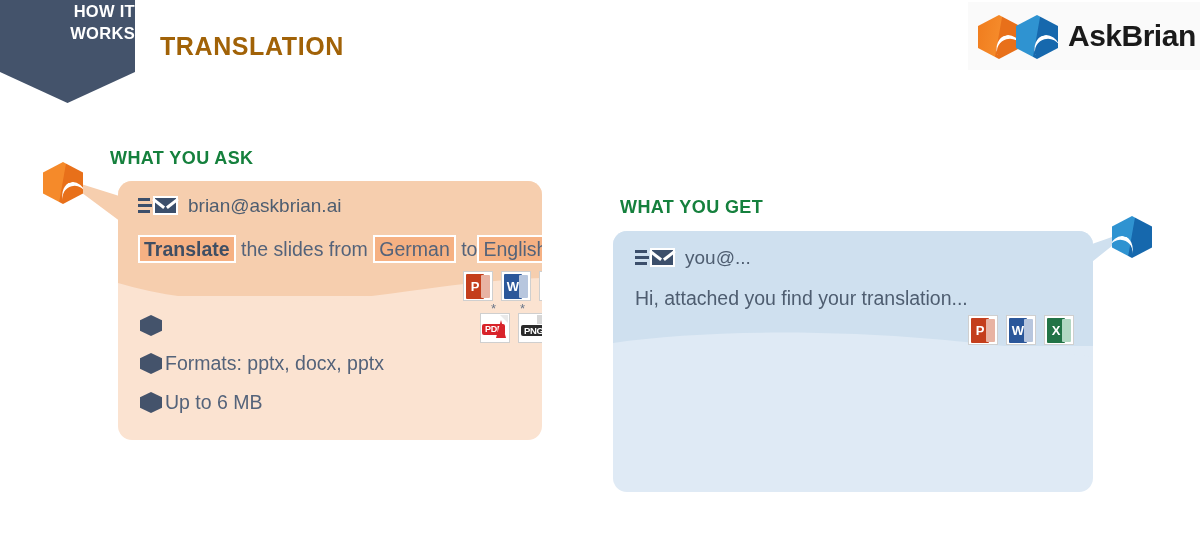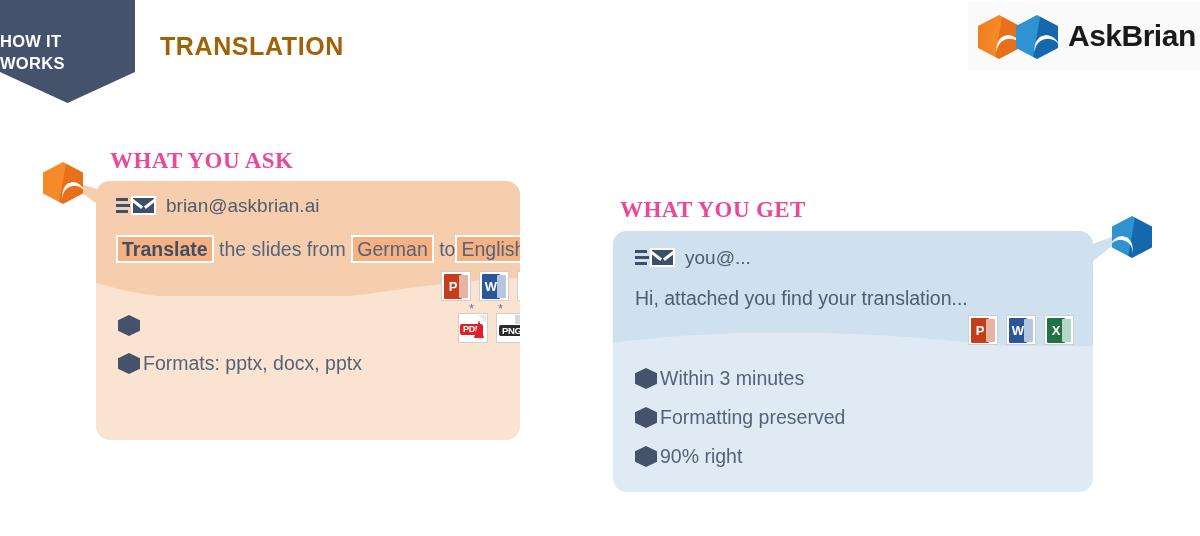--- a/index.html
+++ b/index.html
@@ -11,22 +11,22 @@
     position:relative;
   }
 
   
   #header-badge{
     position:absolute;left:0;top:0;width:135px;height:103px;
     background:#44536b;
     border-bottom-right-radius:22px;
     -webkit-clip-path:polygon(0 0,100% 0,100% 70%,50% 100%,0 70%);
     clip-path:polygon(0 0,100% 0,100% 70%,50% 100%,0 70%);
-    display:flex;flex-direction:column;align-items:flex-start;justify-content:flex-start;
-    padding-top:30px;box-sizing:border-box;
+    display:flex;flex-direction:column;align-items:flex-end;justify-content:flex-start;
+    padding-top:0;box-sizing:border-box;
   }
   #header-badge .bl{
     color:#ffffff;font-weight:bold;font-size:16.5px;letter-spacing:.3px;line-height:22px;
   }
   #page-title{
     position:absolute;left:160px;top:32px;
     color:#a16207;font-size:25px;font-weight:bold;letter-spacing:.6px;
   }
   #logo-box{
     position:absolute;right:0px;top:2px;width:232px;height:68px;
@@ -42,28 +42,28 @@
   #logo-hex-blue{left:38px;background:linear-gradient(100deg,#2f93d1 0%,#2f93d1 48%,#1668ad 50%,#1668ad 100%);}
   .loghex .smile{
     position:absolute;right:-1px;top:46%;width:26px;height:16px;
     border-top:4px solid #ffffff;border-radius:60% 60% 0 0/100% 100% 0 0;
     transform:rotate(-16deg);
   }
   #logo-text{font-size:30px;font-weight:bold;color:#1a1a1a;letter-spacing:-.5px;margin-left:10px;}
 
   
   .section-label{
-    position:absolute;color:#ec4899;font-size:23px;font-weight:bold;letter-spacing:.4px;font-family:Liberation Serif, serif;
+    position:absolute;color:#15803d;font-size:18px;font-weight:bold;letter-spacing:.4px;
   }
   #label-ask{left:110px;top:148px;}
   #label-get{left:620px;top:197px;}
 
   
   .bubble{position:absolute;border-radius:14px;overflow:hidden;}
-  #bubble-ask{left:96px;top:181px;width:424px;height:259px;background:#fbe3d1;}
+  #bubble-ask{left:118px;top:181px;width:424px;height:259px;background:#fbe3d1;}
   #bubble-get{left:613px;top:231px;width:480px;height:261px;background:#dfeaf5;}
 
   .bubble-top{position:absolute;left:0;top:0;width:100%;height:115px;}
   #bubble-ask .bubble-top{background:#f6ceae;}
   #bubble-get .bubble-top{background:#cfe0ef;}
   .bubble-wave{position:absolute;left:0;width:100%;height:34px;}
   #ask-wave{top:96px;}
   #get-wave{top:98px;}
 
   .bubble-body{position:absolute;left:0;top:0;width:100%;height:100%;}
@@ -280,20 +280,24 @@
     </div>
 
     <div class="bul-list" id="ask-bullets">
       <div class="bul">
         <span class="bul-dot"></span>
       </div>
       <div class="bul">
         <span class="bul-dot"></span>
         <span class="bul-txt">Formats: pptx, docx, pptx</span>
       </div>
+      <div class="bul">
+        <span class="bul-dot"></span>
+        <span class="bul-txt">Up to 6 MB</span>
+      </div>
     </div>
 
   </div>
 </div>
 
 <div class="bubble" id="bubble-get">
   <div class="bubble-top"></div>
   <svg class="bubble-wave" id="get-wave" viewBox="0 0 480 34" preserveAspectRatio="none">
     <path d="M0,14 C80,2 200,0 320,10 C400,17 450,24 480,28 L480,34 L0,34 Z" fill="#dfeaf5"></path>
   </svg>
@@ -328,29 +332,15 @@
         </div>
         <div class="ficon xls">
           <span class="sq">
               <span class="lbl">X</span>
             </span>
           <span class="pane"></span>
         </div>
       </div>
     </div>
 
-    <div class="bul-list" id="get-bullets">
-      <div class="bul">
-        <span class="bul-dot"></span>
-        <span class="bul-txt">Within 3 minutes</span>
-      </div>
-      <div class="bul">
-        <span class="bul-dot"></span>
-        <span class="bul-txt">Formatting preserved</span>
-      </div>
-      <div class="bul">
-        <span class="bul-dot"></span>
-        <span class="bul-txt">90% right</span>
-      </div>
-    </div>
 
   </div>
 </div>
 
 </body></html>

